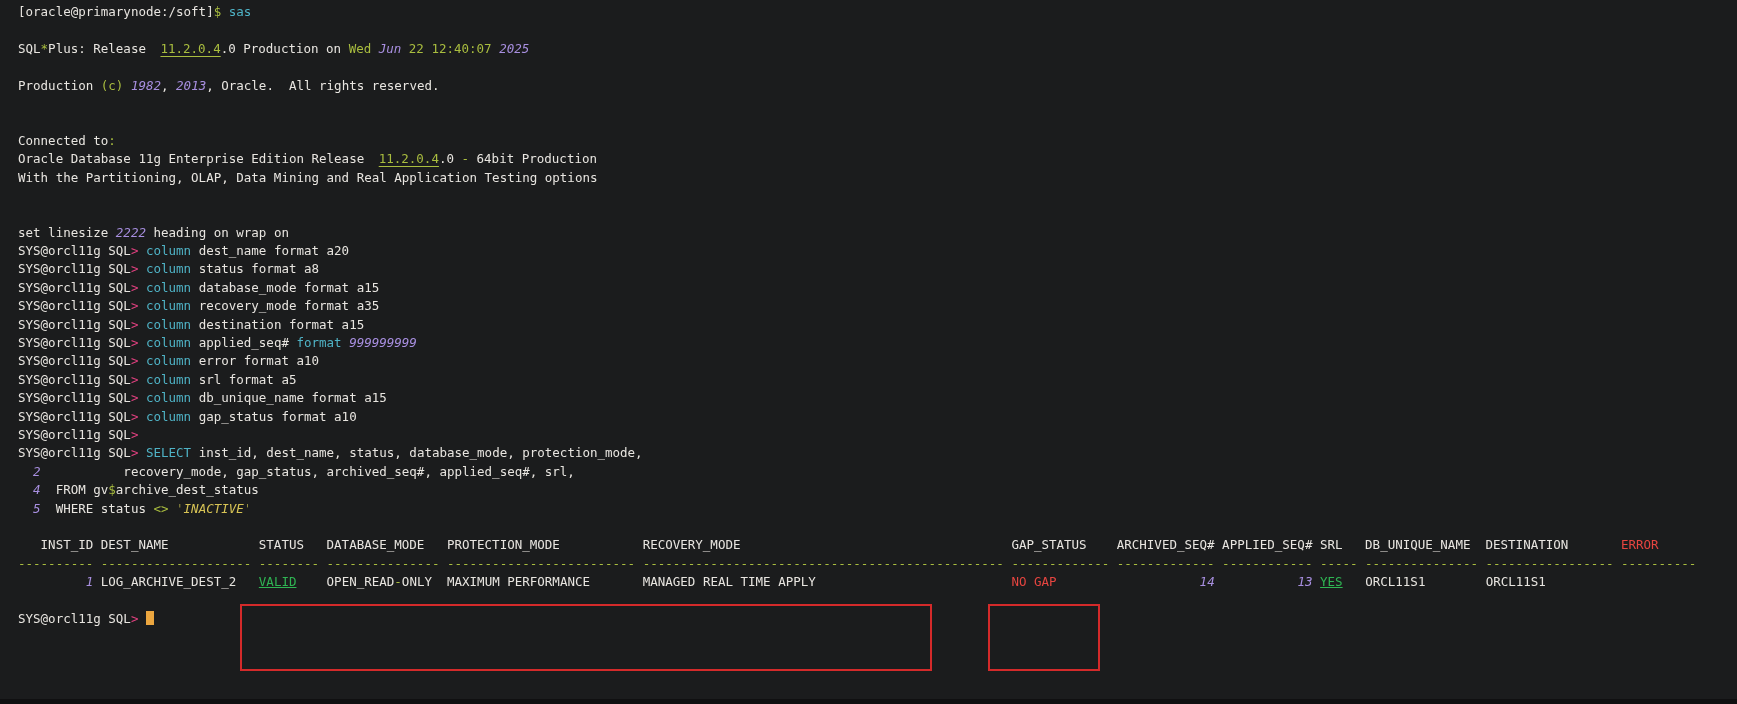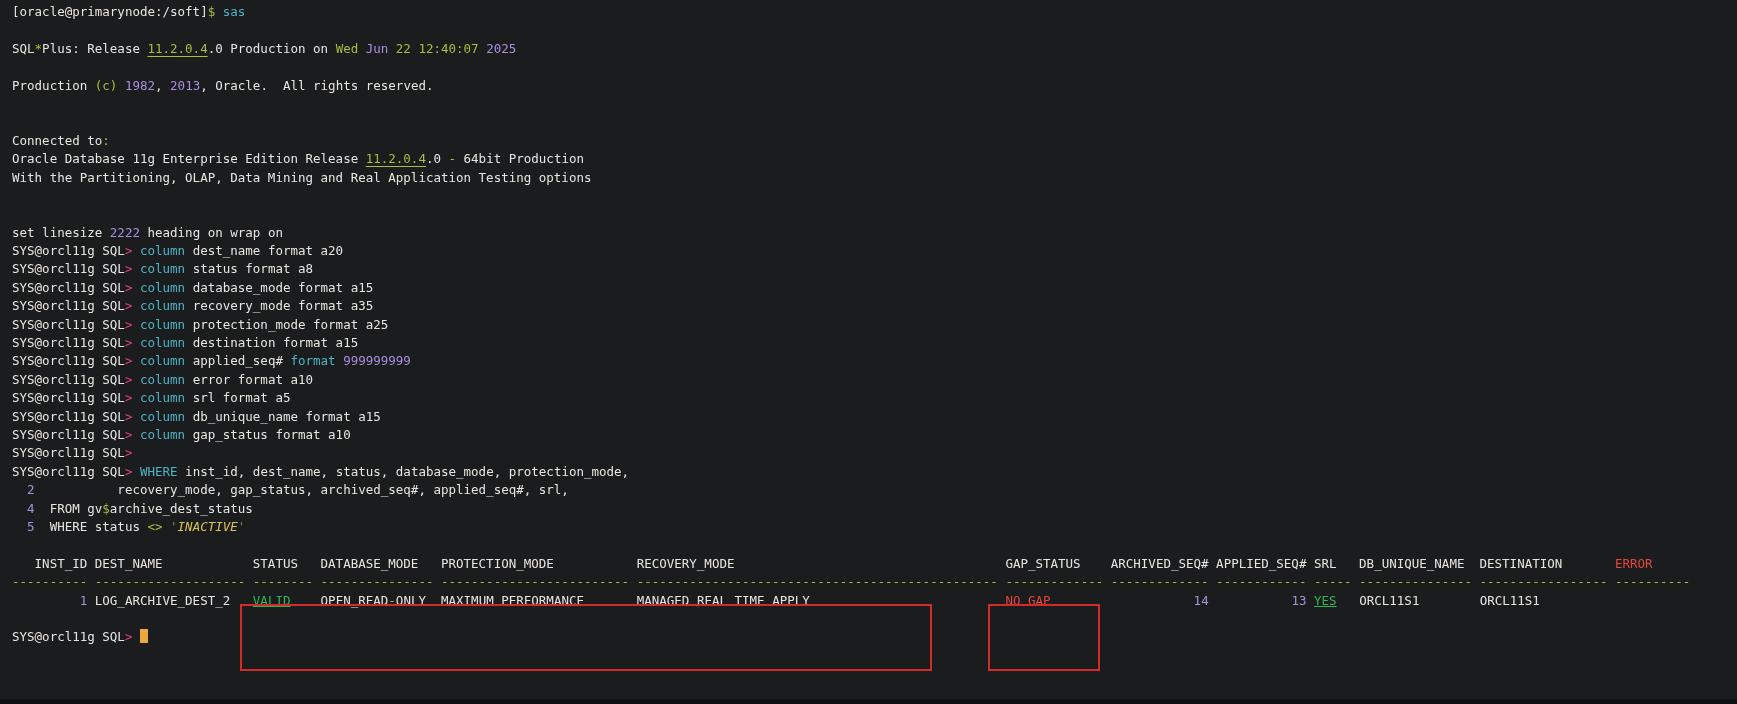--- a/index.html
+++ b/index.html
@@ -1,37 +1,37 @@
 <!DOCTYPE html>
 <html style="--bg: #1b1c1d; --fg: #e8e5e0; --cyan: #4fb3c6; --pink: #e0407f; --purple: #a88fe0; --lime: #a9bd3f; --green: #2fb553; --yellow: #d8c455; --olive: #8f8a3d; --red: #e64540; --orange: #eba63f; --boxred: #d42a2a;"><head>
 <meta charset="utf-8">
 <style>
   * { margin:0; padding:0; box-sizing:border-box; }
   html,body { width:1737px; height:704px; overflow:hidden; }
   body { background:var(--bg,#1b1c1d); }
   .terminal {
     position:relative;
     width:1737px; height:704px;
-    padding:3px 0 0 12px;
+    padding:3px 0 0 18px;
     font-family:"DejaVu Sans Mono", monospace;
     font-size:12.5px;
     line-height:18.4px;
     overflow:hidden;
   }
   .line { white-space:pre; height:18.4px; }
   .c-w  { color:var(--fg); }
   .c-c  { color:var(--cyan); }
   .c-p  { color:var(--pink); }
-  .c-v  { color:var(--purple); }
+  .c-v  { color:var(--purple);font-style:italic; }
   .c-y  { color:var(--lime); }
   .c-g  { color:var(--green);text-decoration:underline; }
   .c-s  { color:var(--yellow);font-style:italic; }
   .c-o  { color:var(--olive); }
   .c-r  { color:var(--red); }
-  .c-u  { color:var(--lime); text-decoration:underline; text-underline-offset:3px; }
+  .c-u  { color:var(--lime); text-decoration:underline; text-underline-offset:3px;margin-left:7px; }
   .c-cur{ display:inline-block; width:8px; height:14px; background:var(--orange); vertical-align:-2px; }
   .annot { position:absolute; border:2px solid var(--boxred); background:transparent; pointer-events:none; }
   #box-status { left:240px; top:604px; width:692px; height:67px; }
   #box-gap    { left:988px; top:604px; width:112px; height:67px; }
   .bottom-strip { position:absolute; left:0; bottom:0; width:100%; height:5px; background:#101011; }
 </style>
 </head>
 <body>
 
 <div class="terminal">
@@ -46,29 +46,28 @@
       <div class="line"><span class="c-w">Connected to</span><span class="c-y">:</span></div>
       <div class="line"><span class="c-w">Oracle Database 11g Enterprise Edition Release </span><span class="c-u">11.2.0.4</span><span class="c-w">.0 </span><span class="c-y">-</span><span class="c-w"> 64bit Production</span></div>
       <div class="line"><span class="c-w">With the Partitioning, OLAP, Data Mining and Real Application Testing options</span></div>
       <div class="line"></div>
       <div class="line"></div>
       <div class="line"><span class="c-w">set linesize </span><span class="c-v">2222</span><span class="c-w"> heading on wrap on</span></div>
       <div class="line"><span class="c-w">SYS@orcl11g SQL</span><span class="c-p">&gt;</span><span class="c-w"> </span><span class="c-c">column</span><span class="c-w"> dest_name format a20</span></div>
       <div class="line"><span class="c-w">SYS@orcl11g SQL</span><span class="c-p">&gt;</span><span class="c-w"> </span><span class="c-c">column</span><span class="c-w"> status format a8</span></div>
       <div class="line"><span class="c-w">SYS@orcl11g SQL</span><span class="c-p">&gt;</span><span class="c-w"> </span><span class="c-c">column</span><span class="c-w"> database_mode format a15</span></div>
       <div class="line"><span class="c-w">SYS@orcl11g SQL</span><span class="c-p">&gt;</span><span class="c-w"> </span><span class="c-c">column</span><span class="c-w"> recovery_mode format a35</span></div>
-      <div class="line"><span class="c-w">SYS@orcl11g SQL</span><span class="c-p">&gt;</span><span class="c-w"> </span><span class="c-c">column</span><span class="c-w"> protection_mode format a25</span></div>
       <div class="line"><span class="c-w">SYS@orcl11g SQL</span><span class="c-p">&gt;</span><span class="c-w"> </span><span class="c-c">column</span><span class="c-w"> destination format a15</span></div>
       <div class="line"><span class="c-w">SYS@orcl11g SQL</span><span class="c-p">&gt;</span><span class="c-w"> </span><span class="c-c">column</span><span class="c-w"> applied_seq# </span><span class="c-c">format</span><span class="c-w"> </span><span class="c-v">999999999</span></div>
       <div class="line"><span class="c-w">SYS@orcl11g SQL</span><span class="c-p">&gt;</span><span class="c-w"> </span><span class="c-c">column</span><span class="c-w"> error format a10</span></div>
       <div class="line"><span class="c-w">SYS@orcl11g SQL</span><span class="c-p">&gt;</span><span class="c-w"> </span><span class="c-c">column</span><span class="c-w"> srl format a5</span></div>
       <div class="line"><span class="c-w">SYS@orcl11g SQL</span><span class="c-p">&gt;</span><span class="c-w"> </span><span class="c-c">column</span><span class="c-w"> db_unique_name format a15</span></div>
       <div class="line"><span class="c-w">SYS@orcl11g SQL</span><span class="c-p">&gt;</span><span class="c-w"> </span><span class="c-c">column</span><span class="c-w"> gap_status format a10</span></div>
       <div class="line"><span class="c-w">SYS@orcl11g SQL</span><span class="c-p">&gt;</span></div>
-      <div class="line"><span class="c-w">SYS@orcl11g SQL</span><span class="c-p">&gt;</span><span class="c-w"> </span><span class="c-c">WHERE</span><span class="c-w"> inst_id, dest_name, status, database_mode, protection_mode,</span></div>
+      <div class="line"><span class="c-w">SYS@orcl11g SQL</span><span class="c-p">&gt;</span><span class="c-w"> </span><span class="c-c">SELECT</span><span class="c-w"> inst_id, dest_name, status, database_mode, protection_mode,</span></div>
       <div class="line"><span class="c-v">  2</span><span class="c-w">           recovery_mode, gap_status, archived_seq#, applied_seq#, srl,</span></div>
       <div class="line"><span class="c-v">  4</span><span class="c-w">  FROM gv</span><span class="c-y">$</span><span class="c-w">archive_dest_status</span></div>
       <div class="line"><span class="c-v">  5</span><span class="c-w">  WHERE status </span><span class="c-y">&lt;&gt;</span><span class="c-w"> </span><span class="c-o">'</span><span class="c-s">INACTIVE</span><span class="c-o">'</span></div>
       <div class="line"></div>
       <div class="line"><span class="c-w">   INST_ID DEST_NAME            STATUS   DATABASE_MODE   PROTECTION_MODE           RECOVERY_MODE                                    GAP_STATUS    ARCHIVED_SEQ# APPLIED_SEQ# SRL   DB_UNIQUE_NAME  DESTINATION       </span><span class="c-r">ERROR</span></div>
       <div class="line"><span class="c-y">---------- -------------------- -------- --------------- ------------------------- ------------------------------------------------ ------------- ------------- ------------ ----- --------------- ----------------- ----------</span></div>
       <div class="line"><span class="c-w">         </span><span class="c-v">1</span><span class="c-w"> LOG_ARCHIVE_DEST_2   </span><span class="c-g">VALID</span><span class="c-w">    </span><span class="c-w">OPEN_READ</span><span class="c-y">-</span><span class="c-w">ONLY  </span><span class="c-w">MAXIMUM PERFORMANCE       </span><span class="c-w">MANAGED REAL TIME APPLY                          </span><span class="c-r">NO GAP</span><span class="c-w">                   </span><span class="c-v">14</span><span class="c-w">           </span><span class="c-v">13</span><span class="c-w"> </span><span class="c-g">YES</span><span class="c-w">   ORCL11S1        ORCL11S1</span></div>
       <div class="line"></div>
       <div class="line"><span class="c-w">SYS@orcl11g SQL</span><span class="c-p">&gt;</span><span class="c-w"> </span><span class="c-cur"></span></div>
     </div>

